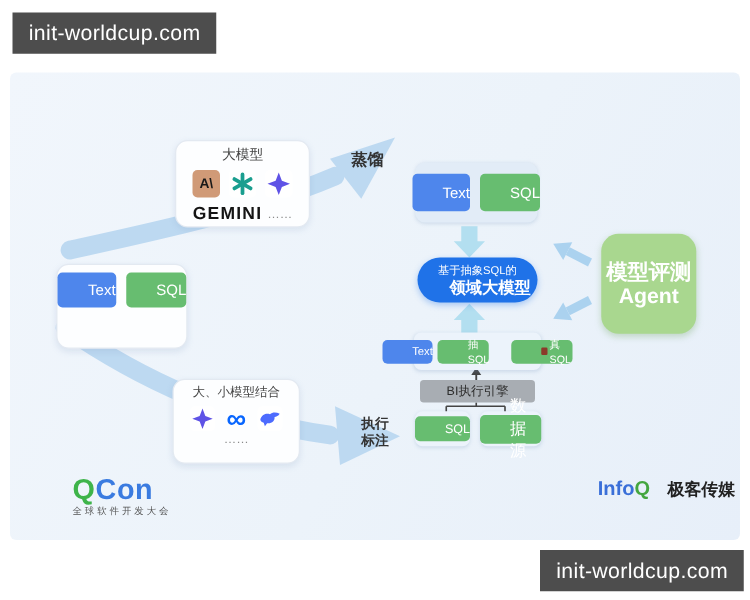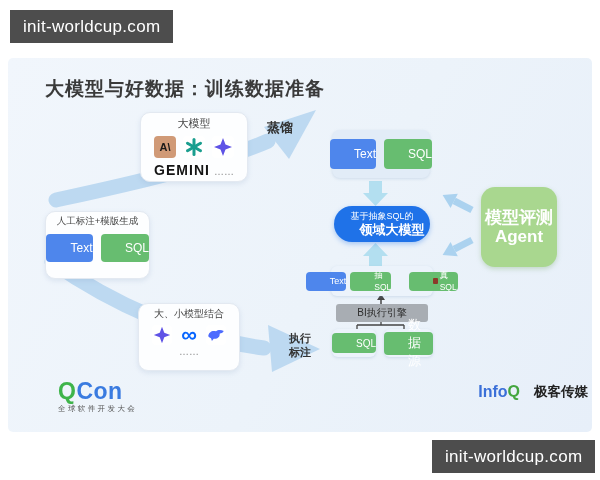--- a/index.html
+++ b/index.html
@@ -70,21 +70,20 @@
 </head>
 <body>
 
 <div id="screen">
 
   <div class="abs wm" style="left:10px;top:10px;">init-worldcup.com</div>
   <div class="abs wm" style="left:432px;top:440px;">init-worldcup.com</div>
 
   <div class="abs slide"></div>
 
-  <div class="abs slide-title">大模型与好数据：训练数据准备</div>
 
   <svg class="abs overlay" width="600" height="480" viewBox="0 0 600 480">
 
     <g>
       <path d="M 56 200 C 120 186, 205 168, 268 141" stroke="#bdd9f1" stroke-width="15" fill="none" stroke-linecap="round"></path>
       <polygon points="316,110 264,127 289,159" fill="#bdd9f1"></polygon>
     </g>
 
     <g>
       <path d="M 52 262 C 110 302, 185 338, 264 348" stroke="#bdd9f1" stroke-width="15" fill="none" stroke-linecap="round"></path>
@@ -109,21 +108,21 @@
     </g>
 
     <g>
       <path d="M381 309 L381 300" stroke="#444" stroke-width="1.5"></path>
       <polygon points="377,300 385,300 381,294" fill="#444"></polygon>
     </g>
 
     <path d="M381 322 L381 325 M357 325 L404 325 M357 325 L357 331 M404 325 L404 331" stroke="#444" stroke-width="1.3" fill="none"></path>
   </svg>
 
-  <div class="abs flow-label" style="left:267px;top:119px;font-size:13px;">蒸馏</div>
+  <div class="abs flow-label" style="left:281px;top:119px;font-size:13px;">蒸馏</div>
   <div class="abs flow-label" style="left:289px;top:331px;font-size:11px;">执行</div>
   <div class="abs flow-label" style="left:289px;top:345px;font-size:11px;">标注</div>
 
   <div class="abs card" style="left:140px;top:112px;width:106px;height:68px;">
     <div class="card-title">大模型</div>
     <div class="logo-row">
       <div class="logo logo-anthropic">
         <span>A\</span>
       </div>
       <div class="logo">
@@ -174,21 +173,20 @@
   <div class="abs panel panel-lighter" style="left:384px;top:329px;width:49px;height:28px;display:flex;align-items:center;justify-content:center;border-radius:6px;">
     <div class="badge b-green" style="width:41px;height:23px;font-size:13px;">数据源</div>
   </div>
 
   <div class="abs agent-box" style="left:481px;top:187px;width:76px;height:80px;">
     <div class="agent-l">模型评测</div>
     <div class="agent-l">Agent</div>
   </div>
 
   <div class="abs card" style="left:45px;top:211px;width:103px;height:66px;">
-    <div class="card-title" style="font-size:9.5px;">人工标注+模版生成</div>
     <div style="display:flex;justify-content:center;gap:8px;margin-top:6px;">
       <div class="badge b-blue" style="width:37px;height:28px;font-size:12px;">Text</div>
       <div class="badge b-green" style="width:35px;height:28px;font-size:12px;">SQL</div>
     </div>
   </div>
 
   <div class="abs card" style="left:138px;top:303px;width:100px;height:66px;">
     <div class="card-title" style="font-size:10px;">大、小模型结合</div>
     <div class="logo-row" style="gap:6px;margin-top:4px;">
       <div class="logo" style="width:20px;height:20px;">

